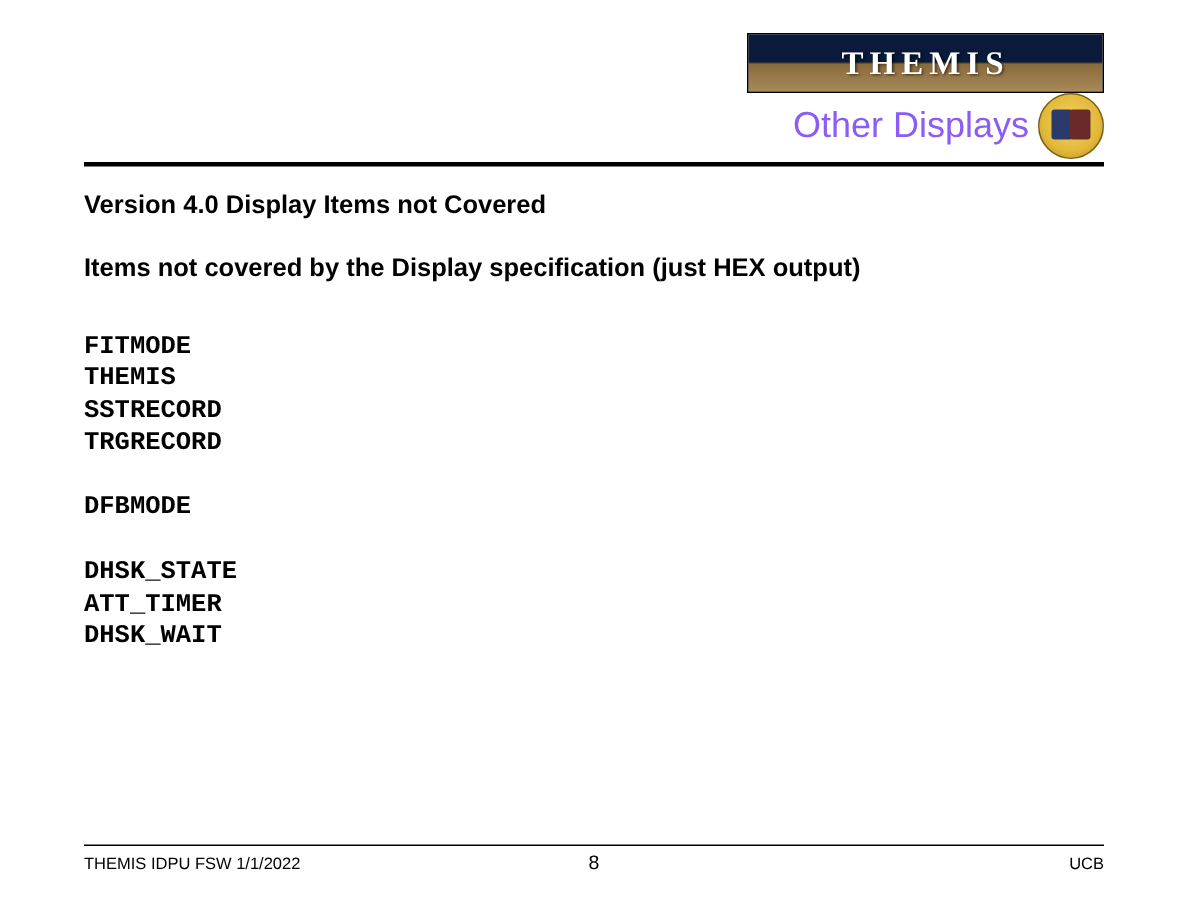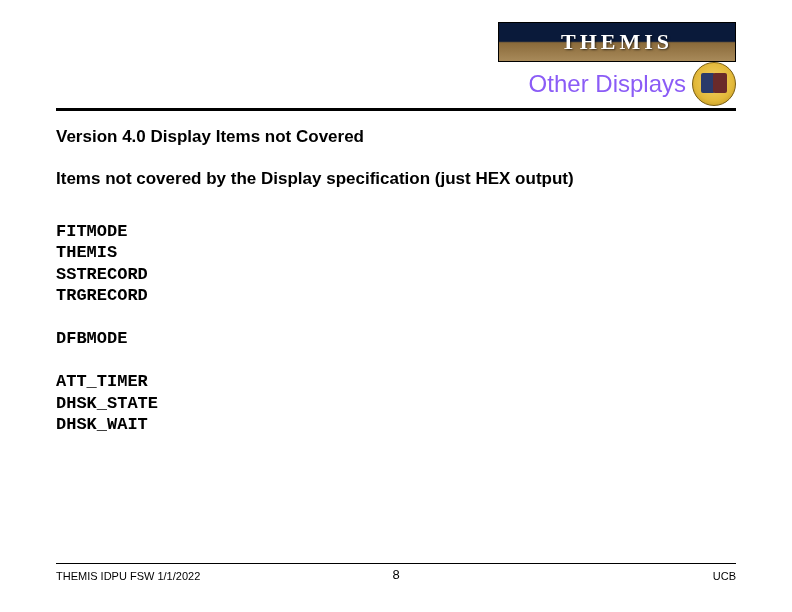--- a/index.html
+++ b/index.html
@@ -148,22 +148,22 @@
       <div class="item">THEMIS</div>
       <div class="item">SSTRECORD</div>
       <div class="item">TRGRECORD</div>
     </div>
 
     <div class="item-group">
       <div class="item">DFBMODE</div>
     </div>
 
     <div class="item-group">
+      <div class="item">DHSK_STATE</div>
       <div class="item">ATT_TIMER</div>
-      <div class="item">DHSK_STATE</div>
       <div class="item">DHSK_WAIT</div>
     </div>
   </div>
 
   <div class="footer">
     <span>THEMIS IDPU FSW 1/1/2022</span>
     <span class="footer-center">8</span>
     <span>UCB</span>
   </div>
 

